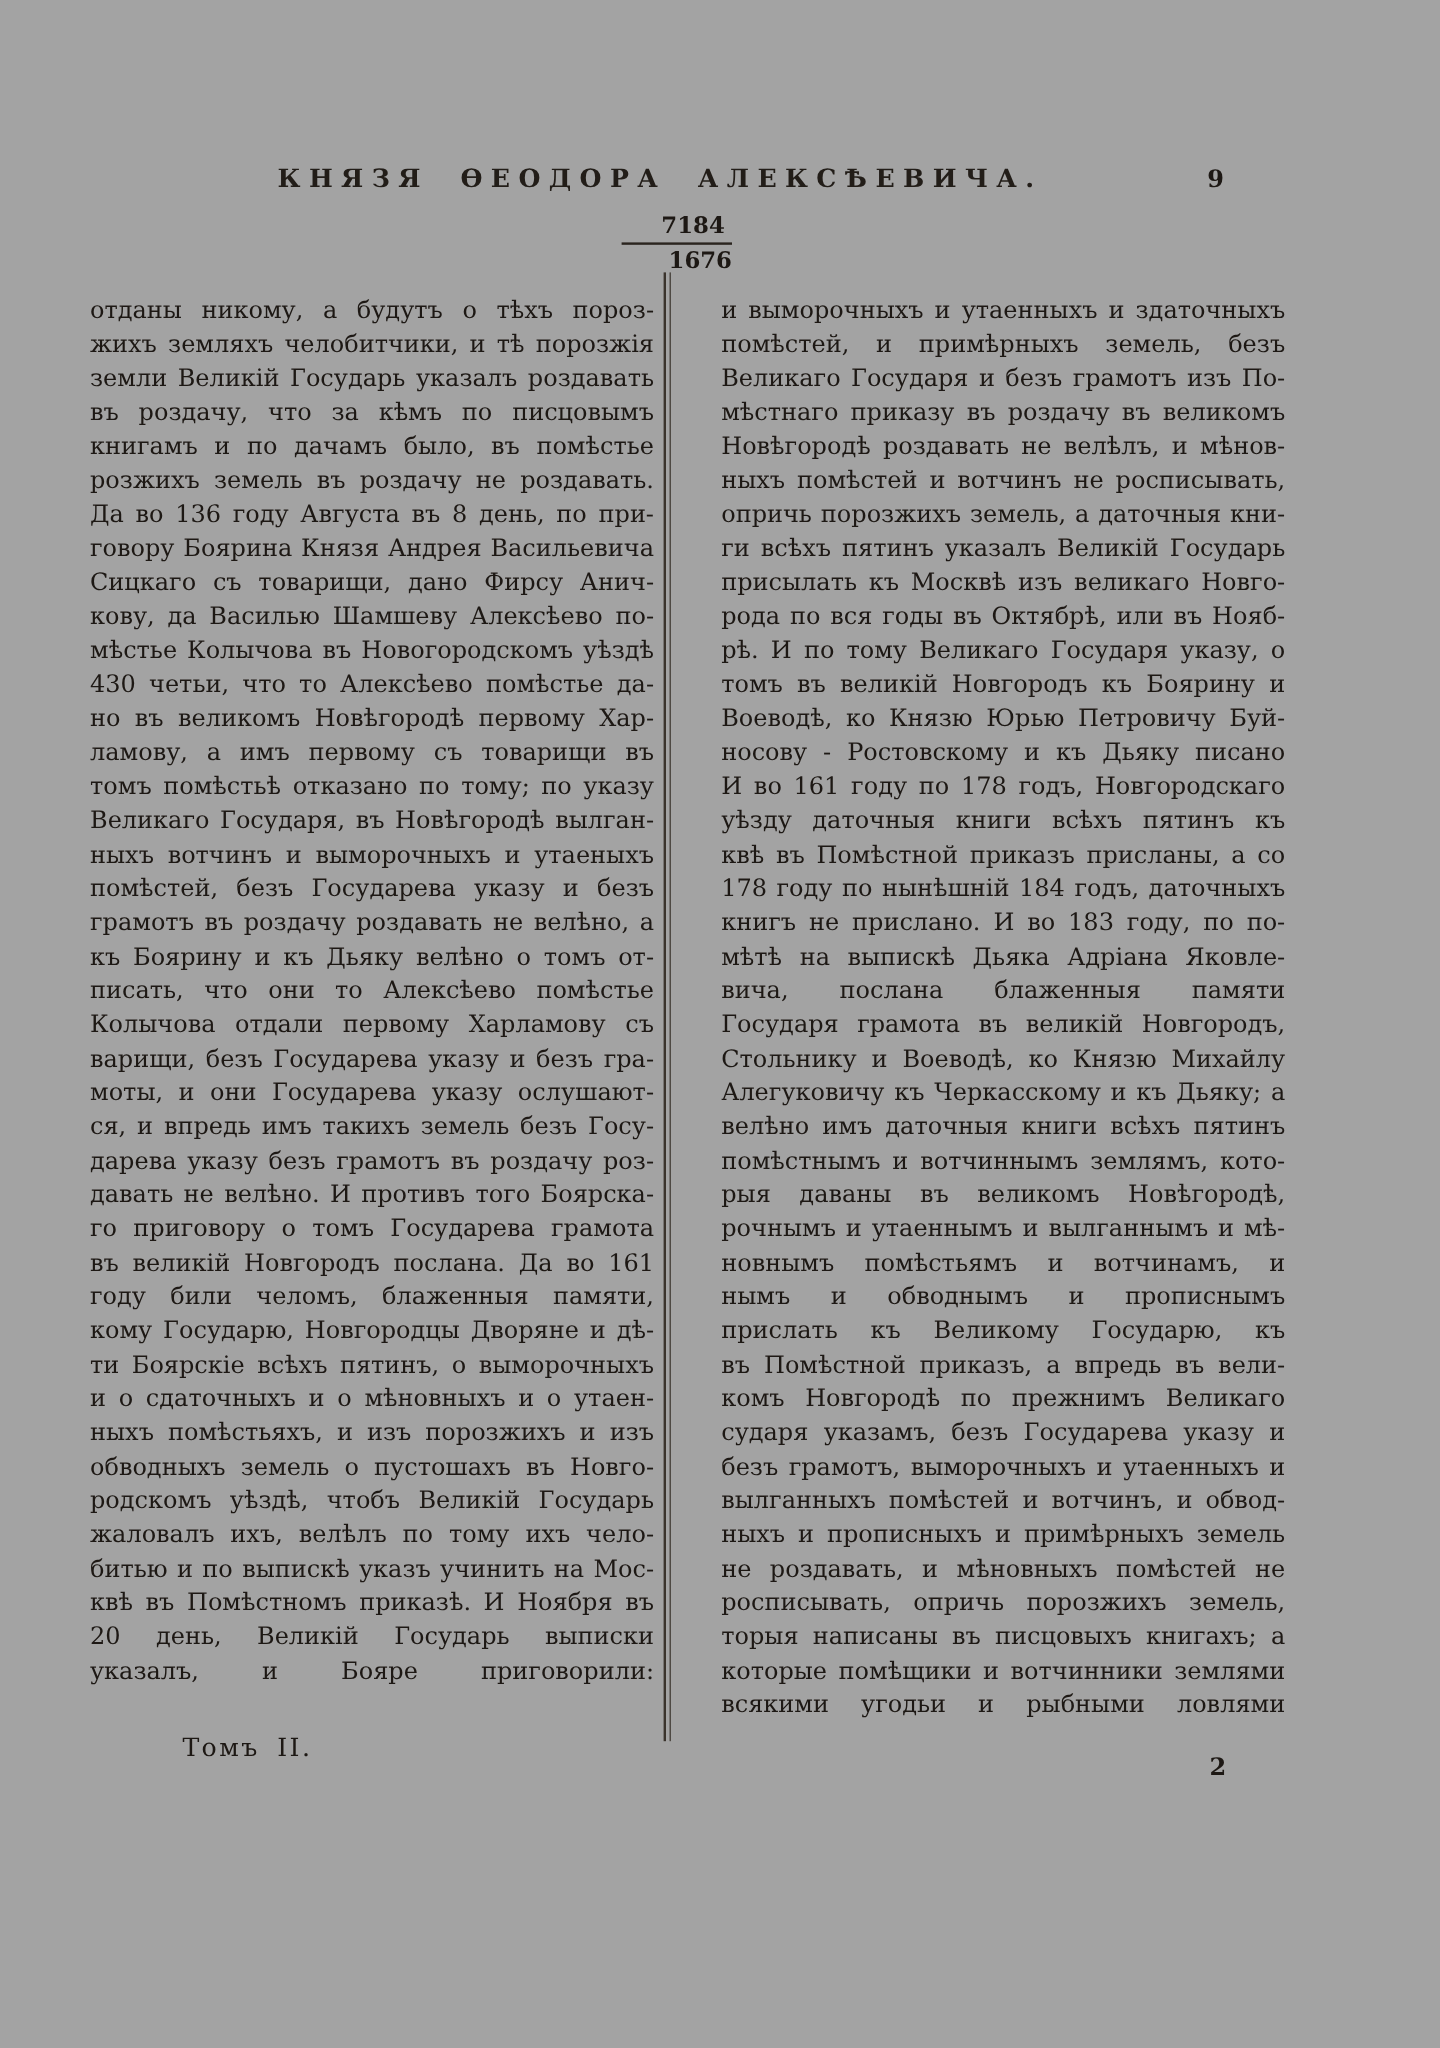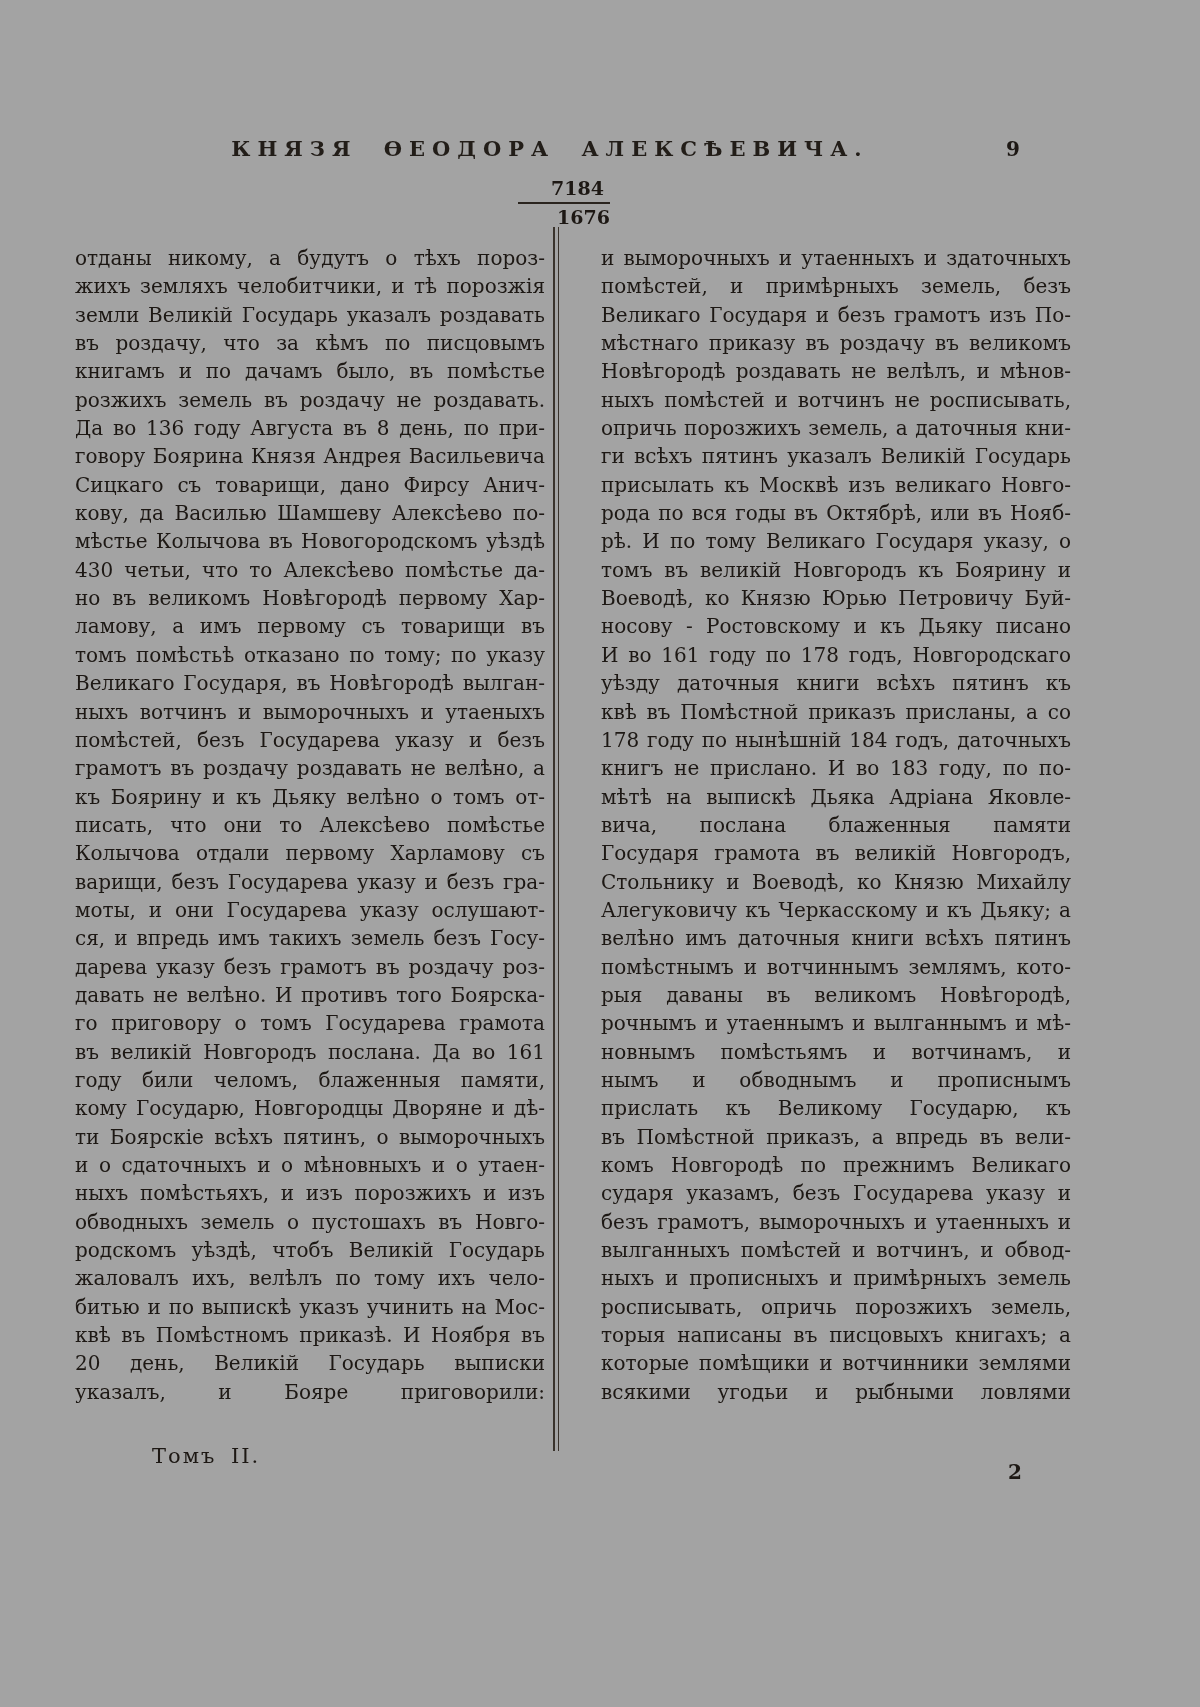--- a/index.html
+++ b/index.html
@@ -182,20 +182,21 @@
         <div class="line">рочнымъ и утаеннымъ и вылганнымъ и мѣ-</div>
         <div class="line">новнымъ помѣстьямъ и вотчинамъ, и примѣр-</div>
         <div class="line">нымъ и обводнымъ и прописнымъ землямъ,</div>
         <div class="line">прислать къ Великому Государю, къ Москвѣ</div>
         <div class="line">въ Помѣстной приказъ, а впредь въ вели-</div>
         <div class="line">комъ Новгородѣ по прежнимъ Великаго Го-</div>
         <div class="line">сударя указамъ, безъ Государева указу и</div>
         <div class="line">безъ грамотъ, выморочныхъ и утаенныхъ и</div>
         <div class="line">вылганныхъ помѣстей и вотчинъ, и обвод-</div>
         <div class="line">ныхъ и прописныхъ и примѣрныхъ земель</div>
+        <div class="line">не роздавать, и мѣновныхъ помѣстей не</div>
         <div class="line">росписывать, опричь порозжихъ земель, ко-</div>
         <div class="line">торыя написаны въ писцовыхъ книгахъ; а</div>
         <div class="line">которые помѣщики и вотчинники землями и</div>
         <div class="line">всякими угодьи и рыбными ловлями изстари</div>
       </div>
   </div>
 
   <div class="footer-volume">Томъ II.</div>
 
   <div class="footer-signature">2</div>

